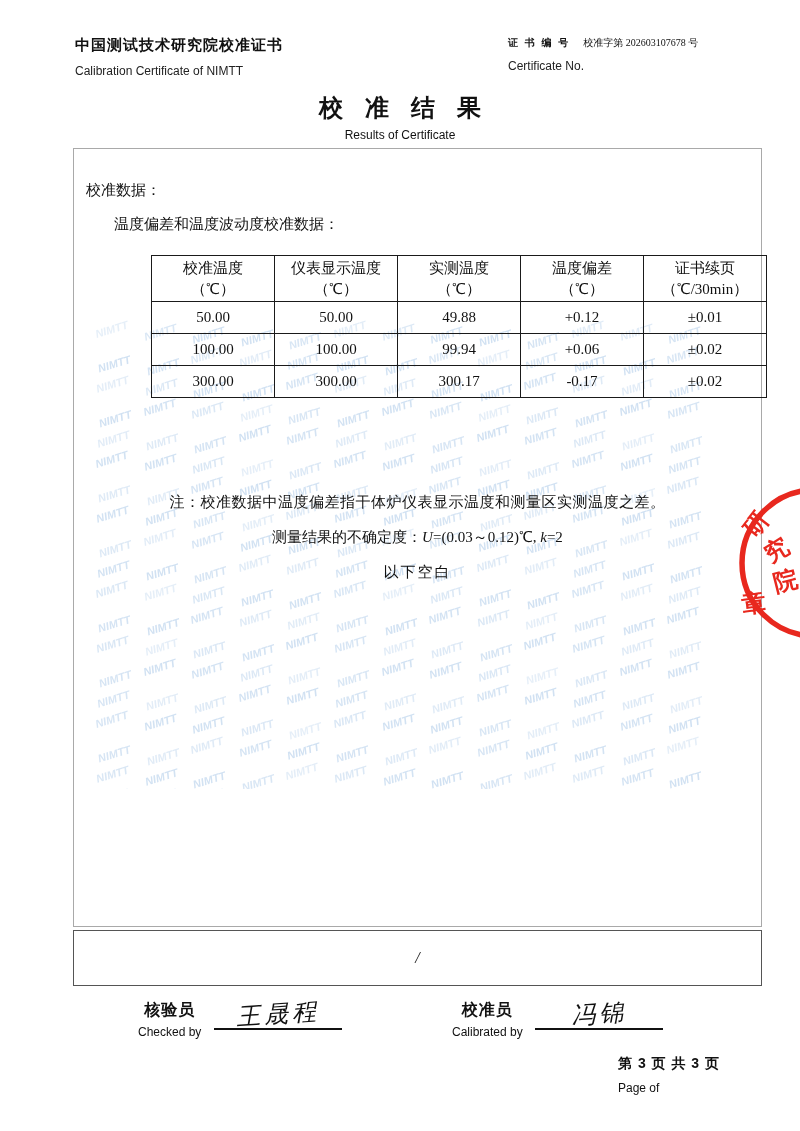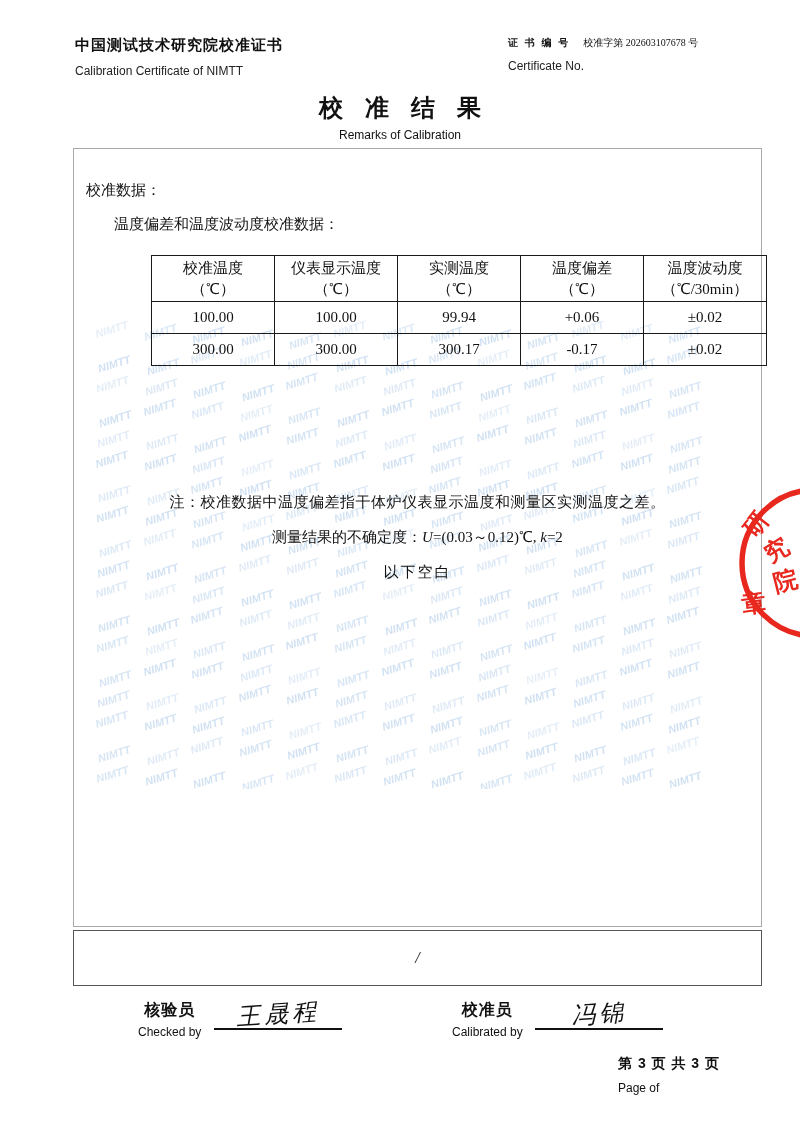--- a/index.html
+++ b/index.html
@@ -101,21 +101,21 @@
   </div>
   <div class="hdr-right">
     <div class="certno-row">
       <span class="certno-label">证 书 编 号</span>
       <span class="certno-value">校准字第 202603107678 号</span>
     </div>
     <div class="hdr-en">Certificate No.</div>
   </div>
 
   <div class="title-cn">校准结果</div>
-  <div class="title-en">Remarks of Calibration</div>
+  <div class="title-en">Results of Certificate</div>
 
   <div class="main-box">
     <div class="wm"><span style="color: rgb(185, 210, 236); transform: rotate(-17deg) translateY(-4px); opacity: 0.35;">NIMTT</span><span style="color: rgb(185, 210, 236); transform: rotate(-17deg) translateY(-1px); opacity: 0.52;">NIMTT</span><span style="color: rgb(185, 210, 236); transform: rotate(-17deg) translateY(2px); opacity: 0.63;">NIMTT</span><span style="color: rgb(185, 210, 236); transform: rotate(-17deg) translateY(5px); opacity: 0.64;">NIMTT</span><span style="color: rgb(185, 210, 236); transform: rotate(-17deg) translateY(8px); opacity: 0.55;">NIMTT</span><span style="color: rgb(185, 210, 236); transform: rotate(-17deg) translateY(-4px); opacity: 0.39;">NIMTT</span><span style="color: rgb(185, 210, 236); transform: rotate(-17deg) translateY(-1px); opacity: 0.48;">NIMTT</span><span style="color: rgb(185, 210, 236); transform: rotate(-17deg) translateY(2px); opacity: 0.61;">NIMTT</span><span style="color: rgb(185, 210, 236); transform: rotate(-17deg) translateY(5px); opacity: 0.65;">NIMTT</span><span style="color: rgb(185, 210, 236); transform: rotate(-17deg) translateY(8px); opacity: 0.58;">NIMTT</span><span style="color: rgb(185, 210, 236); transform: rotate(-17deg) translateY(-4px); opacity: 0.43;">NIMTT</span><span style="color: rgb(185, 210, 236); transform: rotate(-17deg) translateY(-1px); opacity: 0.44;">NIMTT</span><span style="color: rgb(185, 210, 236); transform: rotate(-17deg) translateY(2px); opacity: 0.59;">NIMTT</span><span style="color: rgb(185, 210, 236); transform: rotate(-17deg) translateY(5px); opacity: 0.65;">NIMTT</span><span style="color: rgb(185, 210, 236); transform: rotate(-17deg) translateY(8px); opacity: 0.61;">NIMTT</span><span style="color: rgb(185, 210, 236); transform: rotate(-17deg) translateY(-4px); opacity: 0.47;">NIMTT</span><span style="color: rgb(185, 210, 236); transform: rotate(-17deg) translateY(-1px); opacity: 0.4;">NIMTT</span><span style="color: rgb(185, 210, 236); transform: rotate(-17deg) translateY(2px); opacity: 0.56;">NIMTT</span><span style="color: rgb(185, 210, 236); transform: rotate(-17deg) translateY(5px); opacity: 0.64;">NIMTT</span><span style="color: rgb(185, 210, 236); transform: rotate(-17deg) translateY(8px); opacity: 0.63;">NIMTT</span><span style="color: rgb(185, 210, 236); transform: rotate(-17deg) translateY(-4px); opacity: 0.51;">NIMTT</span><span style="color: rgb(185, 210, 236); transform: rotate(-17deg) translateY(-1px); opacity: 0.36;">NIMTT</span><span style="color: rgb(185, 210, 236); transform: rotate(-17deg) translateY(2px); opacity: 0.53;">NIMTT</span><span style="color: rgb(185, 210, 236); transform: rotate(-17deg) translateY(5px); opacity: 0.63;">NIMTT</span><span style="color: rgb(185, 210, 236); transform: rotate(-17deg) translateY(8px); opacity: 0.64;">NIMTT</span><span style="color: rgb(185, 210, 236); transform: rotate(-17deg) translateY(-4px); opacity: 0.55;">NIMTT</span><span style="color: rgb(185, 210, 236); transform: rotate(-17deg) translateY(-1px); opacity: 0.38;">NIMTT</span><span style="color: rgb(185, 210, 236); transform: rotate(-17deg) translateY(2px); opacity: 0.49;">NIMTT</span><span style="color: rgb(185, 210, 236); transform: rotate(-17deg) translateY(5px); opacity: 0.62;">NIMTT</span><span style="color: rgb(185, 210, 236); transform: rotate(-17deg) translateY(8px); opacity: 0.65;">NIMTT</span><span style="color: rgb(185, 210, 236); transform: rotate(-17deg) translateY(-4px); opacity: 0.58;">NIMTT</span><span style="color: rgb(185, 210, 236); transform: rotate(-17deg) translateY(-1px); opacity: 0.42;">NIMTT</span><span style="color: rgb(185, 210, 236); transform: rotate(-17deg) translateY(2px); opacity: 0.45;">NIMTT</span><span style="color: rgb(185, 210, 236); transform: rotate(-17deg) translateY(5px); opacity: 0.59;">NIMTT</span><span style="color: rgb(185, 210, 236); transform: rotate(-17deg) translateY(8px); opacity: 0.65;">NIMTT</span><span style="color: rgb(185, 210, 236); transform: rotate(-17deg) translateY(-4px); opacity: 0.6;">NIMTT</span><span style="color: rgb(185, 210, 236); transform: rotate(-17deg) translateY(-1px); opacity: 0.46;">NIMTT</span><span style="color: rgb(185, 210, 236); transform: rotate(-17deg) translateY(2px); opacity: 0.41;">NIMTT</span><span style="color: rgb(185, 210, 236); transform: rotate(-17deg) translateY(5px); opacity: 0.57;">NIMTT</span><span style="color: rgb(185, 210, 236); transform: rotate(-17deg) translateY(8px); opacity: 0.65;">NIMTT</span><span style="color: rgb(185, 210, 236); transform: rotate(-17deg) translateY(-4px); opacity: 0.62;">NIMTT</span><span style="color: rgb(185, 210, 236); transform: rotate(-17deg) translateY(-1px); opacity: 0.5;">NIMTT</span><span style="color: rgb(185, 210, 236); transform: rotate(-17deg) translateY(2px); opacity: 0.37;">NIMTT</span><span style="color: rgb(185, 210, 236); transform: rotate(-17deg) translateY(5px); opacity: 0.54;">NIMTT</span><span style="color: rgb(185, 210, 236); transform: rotate(-17deg) translateY(8px); opacity: 0.64;">NIMTT</span><span style="color: rgb(185, 210, 236); transform: rotate(-17deg) translateY(-4px); opacity: 0.64;">NIMTT</span><span style="color: rgb(185, 210, 236); transform: rotate(-17deg) translateY(-1px); opacity: 0.54;">NIMTT</span><span style="color: rgb(185, 210, 236); transform: rotate(-17deg) translateY(2px); opacity: 0.37;">NIMTT</span><span style="color: rgb(185, 210, 236); transform: rotate(-17deg) translateY(5px); opacity: 0.5;">NIMTT</span><span style="color: rgb(185, 210, 236); transform: rotate(-17deg) translateY(8px); opacity: 0.62;">NIMTT</span><span style="color: rgb(185, 210, 236); transform: rotate(-17deg) translateY(-4px); opacity: 0.65;">NIMTT</span><span style="color: rgb(185, 210, 236); transform: rotate(-17deg) translateY(-1px); opacity: 0.57;">NIMTT</span><span style="color: rgb(185, 210, 236); transform: rotate(-17deg) translateY(2px); opacity: 0.41;">NIMTT</span><span style="color: rgb(185, 210, 236); transform: rotate(-17deg) translateY(5px); opacity: 0.46;">NIMTT</span><span style="color: rgb(185, 210, 236); transform: rotate(-17deg) translateY(8px); opacity: 0.6;">NIMTT</span><span style="color: rgb(185, 210, 236); transform: rotate(-17deg) translateY(-4px); opacity: 0.65;">NIMTT</span><span style="color: rgb(185, 210, 236); transform: rotate(-17deg) translateY(-1px); opacity: 0.6;">NIMTT</span><span style="color: rgb(185, 210, 236); transform: rotate(-17deg) translateY(2px); opacity: 0.45;">NIMTT</span><span style="color: rgb(185, 210, 236); transform: rotate(-17deg) translateY(5px); opacity: 0.42;">NIMTT</span><span style="color: rgb(185, 210, 236); transform: rotate(-17deg) translateY(8px); opacity: 0.57;">NIMTT</span><span style="color: rgb(185, 210, 236); transform: rotate(-17deg) translateY(-4px); opacity: 0.65;">NIMTT</span><span style="color: rgb(185, 210, 236); transform: rotate(-17deg) translateY(-1px); opacity: 0.62;">NIMTT</span><span style="color: rgb(185, 210, 236); transform: rotate(-17deg) translateY(2px); opacity: 0.49;">NIMTT</span><span style="color: rgb(185, 210, 236); transform: rotate(-17deg) translateY(5px); opacity: 0.38;">NIMTT</span><span style="color: rgb(185, 210, 236); transform: rotate(-17deg) translateY(8px); opacity: 0.54;">NIMTT</span><span style="color: rgb(185, 210, 236); transform: rotate(-17deg) translateY(-4px); opacity: 0.64;">NIMTT</span><span style="color: rgb(185, 210, 236); transform: rotate(-17deg) translateY(-1px); opacity: 0.63;">NIMTT</span><span style="color: rgb(185, 210, 236); transform: rotate(-17deg) translateY(2px); opacity: 0.53;">NIMTT</span><span style="color: rgb(185, 210, 236); transform: rotate(-17deg) translateY(5px); opacity: 0.36;">NIMTT</span><span style="color: rgb(185, 210, 236); transform: rotate(-17deg) translateY(8px); opacity: 0.51;">NIMTT</span><span style="color: rgb(185, 210, 236); transform: rotate(-17deg) translateY(-4px); opacity: 0.62;">NIMTT</span><span style="color: rgb(185, 210, 236); transform: rotate(-17deg) translateY(-1px); opacity: 0.64;">NIMTT</span><span style="color: rgb(185, 210, 236); transform: rotate(-17deg) translateY(2px); opacity: 0.56;">NIMTT</span><span style="color: rgb(185, 210, 236); transform: rotate(-17deg) translateY(5px); opacity: 0.4;">NIMTT</span><span style="color: rgb(185, 210, 236); transform: rotate(-17deg) translateY(8px); opacity: 0.47;">NIMTT</span><span style="color: rgb(185, 210, 236); transform: rotate(-17deg) translateY(-4px); opacity: 0.61;">NIMTT</span><span style="color: rgb(185, 210, 236); transform: rotate(-17deg) translateY(-1px); opacity: 0.65;">NIMTT</span><span style="color: rgb(185, 210, 236); transform: rotate(-17deg) translateY(2px); opacity: 0.59;">NIMTT</span><span style="color: rgb(185, 210, 236); transform: rotate(-17deg) translateY(5px); opacity: 0.45;">NIMTT</span><span style="color: rgb(185, 210, 236); transform: rotate(-17deg) translateY(8px); opacity: 0.43;">NIMTT</span><span style="color: rgb(185, 210, 236); transform: rotate(-17deg) translateY(-4px); opacity: 0.58;">NIMTT</span><span style="color: rgb(185, 210, 236); transform: rotate(-17deg) translateY(-1px); opacity: 0.65;">NIMTT</span><span style="color: rgb(185, 210, 236); transform: rotate(-17deg) translateY(2px); opacity: 0.61;">NIMTT</span><span style="color: rgb(185, 210, 236); transform: rotate(-17deg) translateY(5px); opacity: 0.48;">NIMTT</span><span style="color: rgb(185, 210, 236); transform: rotate(-17deg) translateY(8px); opacity: 0.39;">NIMTT</span><span style="color: rgb(185, 210, 236); transform: rotate(-17deg) translateY(-4px); opacity: 0.55;">NIMTT</span><span style="color: rgb(185, 210, 236); transform: rotate(-17deg) translateY(-1px); opacity: 0.64;">NIMTT</span><span style="color: rgb(185, 210, 236); transform: rotate(-17deg) translateY(2px); opacity: 0.63;">NIMTT</span><span style="color: rgb(185, 210, 236); transform: rotate(-17deg) translateY(5px); opacity: 0.52;">NIMTT</span><span style="color: rgb(185, 210, 236); transform: rotate(-17deg) translateY(8px); opacity: 0.35;">NIMTT</span><span style="color: rgb(185, 210, 236); transform: rotate(-17deg) translateY(-4px); opacity: 0.52;">NIMTT</span><span style="color: rgb(185, 210, 236); transform: rotate(-17deg) translateY(-1px); opacity: 0.63;">NIMTT</span><span style="color: rgb(185, 210, 236); transform: rotate(-17deg) translateY(2px); opacity: 0.64;">NIMTT</span><span style="color: rgb(185, 210, 236); transform: rotate(-17deg) translateY(5px); opacity: 0.55;">NIMTT</span><span style="color: rgb(185, 210, 236); transform: rotate(-17deg) translateY(8px); opacity: 0.39;">NIMTT</span><span style="color: rgb(185, 210, 236); transform: rotate(-17deg) translateY(-4px); opacity: 0.48;">NIMTT</span><span style="color: rgb(185, 210, 236); transform: rotate(-17deg) translateY(-1px); opacity: 0.61;">NIMTT</span><span style="color: rgb(185, 210, 236); transform: rotate(-17deg) translateY(2px); opacity: 0.65;">NIMTT</span><span style="color: rgb(185, 210, 236); transform: rotate(-17deg) translateY(5px); opacity: 0.58;">NIMTT</span><span style="color: rgb(185, 210, 236); transform: rotate(-17deg) translateY(8px); opacity: 0.44;">NIMTT</span><span style="color: rgb(185, 210, 236); transform: rotate(-17deg) translateY(-4px); opacity: 0.44;">NIMTT</span><span style="color: rgb(185, 210, 236); transform: rotate(-17deg) translateY(-1px); opacity: 0.59;">NIMTT</span><span style="color: rgb(185, 210, 236); transform: rotate(-17deg) translateY(2px); opacity: 0.65;">NIMTT</span><span style="color: rgb(185, 210, 236); transform: rotate(-17deg) translateY(5px); opacity: 0.61;">NIMTT</span><span style="color: rgb(185, 210, 236); transform: rotate(-17deg) translateY(8px); opacity: 0.48;">NIMTT</span><span style="color: rgb(185, 210, 236); transform: rotate(-17deg) translateY(-4px); opacity: 0.4;">NIMTT</span><span style="color: rgb(185, 210, 236); transform: rotate(-17deg) translateY(-1px); opacity: 0.56;">NIMTT</span><span style="color: rgb(185, 210, 236); transform: rotate(-17deg) translateY(2px); opacity: 0.64;">NIMTT</span><span style="color: rgb(185, 210, 236); transform: rotate(-17deg) translateY(5px); opacity: 0.63;">NIMTT</span><span style="color: rgb(185, 210, 236); transform: rotate(-17deg) translateY(8px); opacity: 0.51;">NIMTT</span><span style="color: rgb(185, 210, 236); transform: rotate(-17deg) translateY(-4px); opacity: 0.36;">NIMTT</span><span style="color: rgb(185, 210, 236); transform: rotate(-17deg) translateY(-1px); opacity: 0.53;">NIMTT</span><span style="color: rgb(185, 210, 236); transform: rotate(-17deg) translateY(2px); opacity: 0.63;">NIMTT</span><span style="color: rgb(185, 210, 236); transform: rotate(-17deg) translateY(5px); opacity: 0.64;">NIMTT</span><span style="color: rgb(185, 210, 236); transform: rotate(-17deg) translateY(8px); opacity: 0.55;">NIMTT</span><span style="color: rgb(185, 210, 236); transform: rotate(-17deg) translateY(-4px); opacity: 0.38;">NIMTT</span><span style="color: rgb(185, 210, 236); transform: rotate(-17deg) translateY(-1px); opacity: 0.49;">NIMTT</span><span style="color: rgb(185, 210, 236); transform: rotate(-17deg) translateY(2px); opacity: 0.62;">NIMTT</span><span style="color: rgb(185, 210, 236); transform: rotate(-17deg) translateY(5px); opacity: 0.65;">NIMTT</span><span style="color: rgb(185, 210, 236); transform: rotate(-17deg) translateY(8px); opacity: 0.58;">NIMTT</span><span style="color: rgb(185, 210, 236); transform: rotate(-17deg) translateY(-4px); opacity: 0.43;">NIMTT</span><span style="color: rgb(185, 210, 236); transform: rotate(-17deg) translateY(-1px); opacity: 0.45;">NIMTT</span><span style="color: rgb(185, 210, 236); transform: rotate(-17deg) translateY(2px); opacity: 0.59;">NIMTT</span><span style="color: rgb(185, 210, 236); transform: rotate(-17deg) translateY(5px); opacity: 0.65;">NIMTT</span><span style="color: rgb(185, 210, 236); transform: rotate(-17deg) translateY(8px); opacity: 0.6;">NIMTT</span><span style="color: rgb(185, 210, 236); transform: rotate(-17deg) translateY(-4px); opacity: 0.47;">NIMTT</span><span style="color: rgb(185, 210, 236); transform: rotate(-17deg) translateY(-1px); opacity: 0.41;">NIMTT</span><span style="color: rgb(185, 210, 236); transform: rotate(-17deg) translateY(2px); opacity: 0.57;">NIMTT</span><span style="color: rgb(185, 210, 236); transform: rotate(-17deg) translateY(5px); opacity: 0.65;">NIMTT</span><span style="color: rgb(185, 210, 236); transform: rotate(-17deg) translateY(8px); opacity: 0.62;">NIMTT</span><span style="color: rgb(185, 210, 236); transform: rotate(-17deg) translateY(-4px); opacity: 0.5;">NIMTT</span><span style="color: rgb(185, 210, 236); transform: rotate(-17deg) translateY(-1px); opacity: 0.37;">NIMTT</span><span style="color: rgb(185, 210, 236); transform: rotate(-17deg) translateY(2px); opacity: 0.53;">NIMTT</span><span style="color: rgb(185, 210, 236); transform: rotate(-17deg) translateY(5px); opacity: 0.64;">NIMTT</span><span style="color: rgb(185, 210, 236); transform: rotate(-17deg) translateY(8px); opacity: 0.64;">NIMTT</span><span style="color: rgb(185, 210, 236); transform: rotate(-17deg) translateY(-4px); opacity: 0.54;">NIMTT</span><span style="color: rgb(185, 210, 236); transform: rotate(-17deg) translateY(-1px); opacity: 0.37;">NIMTT</span><span style="color: rgb(185, 210, 236); transform: rotate(-17deg) translateY(2px); opacity: 0.5;">NIMTT</span><span style="color: rgb(185, 210, 236); transform: rotate(-17deg) translateY(5px); opacity: 0.62;">NIMTT</span><span style="color: rgb(185, 210, 236); transform: rotate(-17deg) translateY(8px); opacity: 0.65;">NIMTT</span><span style="color: rgb(185, 210, 236); transform: rotate(-17deg) translateY(-4px); opacity: 0.57;">NIMTT</span><span style="color: rgb(185, 210, 236); transform: rotate(-17deg) translateY(-1px); opacity: 0.42;">NIMTT</span><span style="color: rgb(185, 210, 236); transform: rotate(-17deg) translateY(2px); opacity: 0.46;">NIMTT</span><span style="color: rgb(185, 210, 236); transform: rotate(-17deg) translateY(5px); opacity: 0.6;">NIMTT</span><span style="color: rgb(185, 210, 236); transform: rotate(-17deg) translateY(8px); opacity: 0.65;">NIMTT</span><span style="color: rgb(185, 210, 236); transform: rotate(-17deg) translateY(-4px); opacity: 0.6;">NIMTT</span><span style="color: rgb(185, 210, 236); transform: rotate(-17deg) translateY(-1px); opacity: 0.46;">NIMTT</span><span style="color: rgb(185, 210, 236); transform: rotate(-17deg) translateY(2px); opacity: 0.42;">NIMTT</span><span style="color: rgb(185, 210, 236); transform: rotate(-17deg) translateY(5px); opacity: 0.57;">NIMTT</span><span style="color: rgb(185, 210, 236); transform: rotate(-17deg) translateY(8px); opacity: 0.65;">NIMTT</span><span style="color: rgb(185, 210, 236); transform: rotate(-17deg) translateY(-4px); opacity: 0.62;">NIMTT</span><span style="color: rgb(185, 210, 236); transform: rotate(-17deg) translateY(-1px); opacity: 0.5;">NIMTT</span><span style="color: rgb(185, 210, 236); transform: rotate(-17deg) translateY(2px); opacity: 0.38;">NIMTT</span><span style="color: rgb(185, 210, 236); transform: rotate(-17deg) translateY(5px); opacity: 0.54;">NIMTT</span><span style="color: rgb(185, 210, 236); transform: rotate(-17deg) translateY(8px); opacity: 0.64;">NIMTT</span><span style="color: rgb(185, 210, 236); transform: rotate(-17deg) translateY(-4px); opacity: 0.63;">NIMTT</span><span style="color: rgb(185, 210, 236); transform: rotate(-17deg) translateY(-1px); opacity: 0.53;">NIMTT</span><span style="color: rgb(185, 210, 236); transform: rotate(-17deg) translateY(2px); opacity: 0.36;">NIMTT</span><span style="color: rgb(185, 210, 236); transform: rotate(-17deg) translateY(5px); opacity: 0.51;">NIMTT</span><span style="color: rgb(185, 210, 236); transform: rotate(-17deg) translateY(8px); opacity: 0.62;">NIMTT</span><span style="color: rgb(185, 210, 236); transform: rotate(-17deg) translateY(-4px); opacity: 0.65;">NIMTT</span><span style="color: rgb(185, 210, 236); transform: rotate(-17deg) translateY(-1px); opacity: 0.56;">NIMTT</span><span style="color: rgb(185, 210, 236); transform: rotate(-17deg) translateY(2px); opacity: 0.41;">NIMTT</span><span style="color: rgb(185, 210, 236); transform: rotate(-17deg) translateY(5px); opacity: 0.47;">NIMTT</span><span style="color: rgb(185, 210, 236); transform: rotate(-17deg) translateY(8px); opacity: 0.6;">NIMTT</span><span style="color: rgb(185, 210, 236); transform: rotate(-17deg) translateY(-4px); opacity: 0.65;">NIMTT</span><span style="color: rgb(185, 210, 236); transform: rotate(-17deg) translateY(-1px); opacity: 0.59;">NIMTT</span><span style="color: rgb(185, 210, 236); transform: rotate(-17deg) translateY(2px); opacity: 0.45;">NIMTT</span><span style="color: rgb(185, 210, 236); transform: rotate(-17deg) translateY(5px); opacity: 0.43;">NIMTT</span><span style="color: rgb(185, 210, 236); transform: rotate(-17deg) translateY(8px); opacity: 0.58;">NIMTT</span><span style="color: rgb(185, 210, 236); transform: rotate(-17deg) translateY(-4px); opacity: 0.65;">NIMTT</span><span style="color: rgb(185, 210, 236); transform: rotate(-17deg) translateY(-1px); opacity: 0.61;">NIMTT</span><span style="color: rgb(185, 210, 236); transform: rotate(-17deg) translateY(2px); opacity: 0.49;">NIMTT</span><span style="color: rgb(185, 210, 236); transform: rotate(-17deg) translateY(5px); opacity: 0.39;">NIMTT</span><span style="color: rgb(185, 210, 236); transform: rotate(-17deg) translateY(8px); opacity: 0.55;">NIMTT</span><span style="color: rgb(185, 210, 236); transform: rotate(-17deg) translateY(-4px); opacity: 0.64;">NIMTT</span><span style="color: rgb(185, 210, 236); transform: rotate(-17deg) translateY(-1px); opacity: 0.63;">NIMTT</span><span style="color: rgb(185, 210, 236); transform: rotate(-17deg) translateY(2px); opacity: 0.52;">NIMTT</span><span style="color: rgb(185, 210, 236); transform: rotate(-17deg) translateY(5px); opacity: 0.35;">NIMTT</span><span style="color: rgb(185, 210, 236); transform: rotate(-17deg) translateY(8px); opacity: 0.52;">NIMTT</span><span style="color: rgb(185, 210, 236); transform: rotate(-17deg) translateY(-4px); opacity: 0.63;">NIMTT</span><span style="color: rgb(185, 210, 236); transform: rotate(-17deg) translateY(-1px); opacity: 0.64;">NIMTT</span><span style="color: rgb(185, 210, 236); transform: rotate(-17deg) translateY(2px); opacity: 0.56;">NIMTT</span><span style="color: rgb(185, 210, 236); transform: rotate(-17deg) translateY(5px); opacity: 0.4;">NIMTT</span><span style="color: rgb(185, 210, 236); transform: rotate(-17deg) translateY(8px); opacity: 0.48;">NIMTT</span><span style="color: rgb(185, 210, 236); transform: rotate(-17deg) translateY(-4px); opacity: 0.61;">NIMTT</span><span style="color: rgb(185, 210, 236); transform: rotate(-17deg) translateY(-1px); opacity: 0.65;">NIMTT</span><span style="color: rgb(185, 210, 236); transform: rotate(-17deg) translateY(2px); opacity: 0.58;">NIMTT</span><span style="color: rgb(185, 210, 236); transform: rotate(-17deg) translateY(5px); opacity: 0.44;">NIMTT</span><span style="color: rgb(185, 210, 236); transform: rotate(-17deg) translateY(8px); opacity: 0.44;">NIMTT</span><span style="color: rgb(185, 210, 236); transform: rotate(-17deg) translateY(-4px); opacity: 0.59;">NIMTT</span><span style="color: rgb(185, 210, 236); transform: rotate(-17deg) translateY(-1px); opacity: 0.65;">NIMTT</span><span style="color: rgb(185, 210, 236); transform: rotate(-17deg) translateY(2px); opacity: 0.61;">NIMTT</span><span style="color: rgb(185, 210, 236); transform: rotate(-17deg) translateY(5px); opacity: 0.48;">NIMTT</span><span style="color: rgb(185, 210, 236); transform: rotate(-17deg) translateY(8px); opacity: 0.4;">NIMTT</span><span style="color: rgb(185, 210, 236); transform: rotate(-17deg) translateY(-4px); opacity: 0.56;">NIMTT</span><span style="color: rgb(185, 210, 236); transform: rotate(-17deg) translateY(-1px); opacity: 0.64;">NIMTT</span><span style="color: rgb(185, 210, 236); transform: rotate(-17deg) translateY(2px); opacity: 0.63;">NIMTT</span><span style="color: rgb(185, 210, 236); transform: rotate(-17deg) translateY(5px); opacity: 0.51;">NIMTT</span><span style="color: rgb(185, 210, 236); transform: rotate(-17deg) translateY(8px); opacity: 0.36;">NIMTT</span><span style="color: rgb(185, 210, 236); transform: rotate(-17deg) translateY(-4px); opacity: 0.52;">NIMTT</span><span style="color: rgb(185, 210, 236); transform: rotate(-17deg) translateY(-1px); opacity: 0.63;">NIMTT</span><span style="color: rgb(185, 210, 236); transform: rotate(-17deg) translateY(2px); opacity: 0.64;">NIMTT</span><span style="color: rgb(185, 210, 236); transform: rotate(-17deg) translateY(5px); opacity: 0.55;">NIMTT</span><span style="color: rgb(185, 210, 236); transform: rotate(-17deg) translateY(8px); opacity: 0.39;">NIMTT</span><span style="color: rgb(185, 210, 236); transform: rotate(-17deg) translateY(-4px); opacity: 0.49;">NIMTT</span><span style="color: rgb(185, 210, 236); transform: rotate(-17deg) translateY(-1px); opacity: 0.61;">NIMTT</span><span style="color: rgb(185, 210, 236); transform: rotate(-17deg) translateY(2px); opacity: 0.65;">NIMTT</span><span style="color: rgb(185, 210, 236); transform: rotate(-17deg) translateY(5px); opacity: 0.58;">NIMTT</span><span style="color: rgb(185, 210, 236); transform: rotate(-17deg) translateY(8px); opacity: 0.43;">NIMTT</span><span style="color: rgb(185, 210, 236); transform: rotate(-17deg) translateY(-4px); opacity: 0.45;">NIMTT</span><span style="color: rgb(185, 210, 236); transform: rotate(-17deg) translateY(-1px); opacity: 0.59;">NIMTT</span><span style="color: rgb(185, 210, 236); transform: rotate(-17deg) translateY(2px); opacity: 0.65;">NIMTT</span><span style="color: rgb(185, 210, 236); transform: rotate(-17deg) translateY(5px); opacity: 0.6;">NIMTT</span><span style="color: rgb(185, 210, 236); transform: rotate(-17deg) translateY(8px); opacity: 0.47;">NIMTT</span><span style="color: rgb(185, 210, 236); transform: rotate(-17deg) translateY(-4px); opacity: 0.41;">NIMTT</span><span style="color: rgb(185, 210, 236); transform: rotate(-17deg) translateY(-1px); opacity: 0.56;">NIMTT</span><span style="color: rgb(185, 210, 236); transform: rotate(-17deg) translateY(2px); opacity: 0.65;">NIMTT</span><span style="color: rgb(185, 210, 236); transform: rotate(-17deg) translateY(5px); opacity: 0.62;">NIMTT</span><span style="color: rgb(185, 210, 236); transform: rotate(-17deg) translateY(8px); opacity: 0.51;">NIMTT</span><span style="color: rgb(185, 210, 236); transform: rotate(-17deg) translateY(-4px); opacity: 0.37;">NIMTT</span><span style="color: rgb(185, 210, 236); transform: rotate(-17deg) translateY(-1px); opacity: 0.53;">NIMTT</span><span style="color: rgb(185, 210, 236); transform: rotate(-17deg) translateY(2px); opacity: 0.63;">NIMTT</span><span style="color: rgb(185, 210, 236); transform: rotate(-17deg) translateY(5px); opacity: 0.64;">NIMTT</span><span style="color: rgb(185, 210, 236); transform: rotate(-17deg) translateY(8px); opacity: 0.54;">NIMTT</span><span style="color: rgb(185, 210, 236); transform: rotate(-17deg) translateY(-4px); opacity: 0.38;">NIMTT</span><span style="color: rgb(185, 210, 236); transform: rotate(-17deg) translateY(-1px); opacity: 0.5;">NIMTT</span><span style="color: rgb(185, 210, 236); transform: rotate(-17deg) translateY(2px); opacity: 0.62;">NIMTT</span><span style="color: rgb(185, 210, 236); transform: rotate(-17deg) translateY(5px); opacity: 0.65;">NIMTT</span><span style="color: rgb(185, 210, 236); transform: rotate(-17deg) translateY(8px); opacity: 0.57;">NIMTT</span><span style="color: rgb(185, 210, 236); transform: rotate(-17deg) translateY(-4px); opacity: 0.42;">NIMTT</span><span style="color: rgb(185, 210, 236); transform: rotate(-17deg) translateY(-1px); opacity: 0.46;">NIMTT</span><span style="color: rgb(185, 210, 236); transform: rotate(-17deg) translateY(2px); opacity: 0.6;">NIMTT</span><span style="color: rgb(185, 210, 236); transform: rotate(-17deg) translateY(5px); opacity: 0.65;">NIMTT</span><span style="color: rgb(185, 210, 236); transform: rotate(-17deg) translateY(-4px); opacity: 0.46;">NIMTT</span><span style="color: rgb(185, 210, 236); transform: rotate(-17deg) translateY(-4px); opacity: 0.5;">NIMTT</span><span style="color: rgb(185, 210, 236); transform: rotate(-17deg) translateY(-4px); opacity: 0.53;">NIMTT</span></div>
     <div class="main-content">
       <div class="section-label">校准数据：</div>
       <div class="table-caption">温度偏差和温度波动度校准数据：</div>
 
       <table class="cal">
         <thead>
           <tr>
@@ -129,26 +129,33 @@
               </th>
               <th>
                 <div>实测温度</div>
                 <div>（℃）</div>
               </th>
               <th>
                 <div>温度偏差</div>
                 <div>（℃）</div>
               </th>
               <th>
-                <div>温度波动度</div>
+                <div>证书续页</div>
                 <div>（℃/30min）</div>
               </th>
             </tr>
         </thead>
         <tbody>
+            <tr>
+              <td>50.00</td>
+              <td>50.00</td>
+              <td>49.88</td>
+              <td>+0.12</td>
+              <td>±0.01</td>
+            </tr>
             <tr>
               <td>100.00</td>
               <td>100.00</td>
               <td>99.94</td>
               <td>+0.06</td>
               <td>±0.02</td>
             </tr>
             <tr>
               <td>300.00</td>
               <td>300.00</td>

